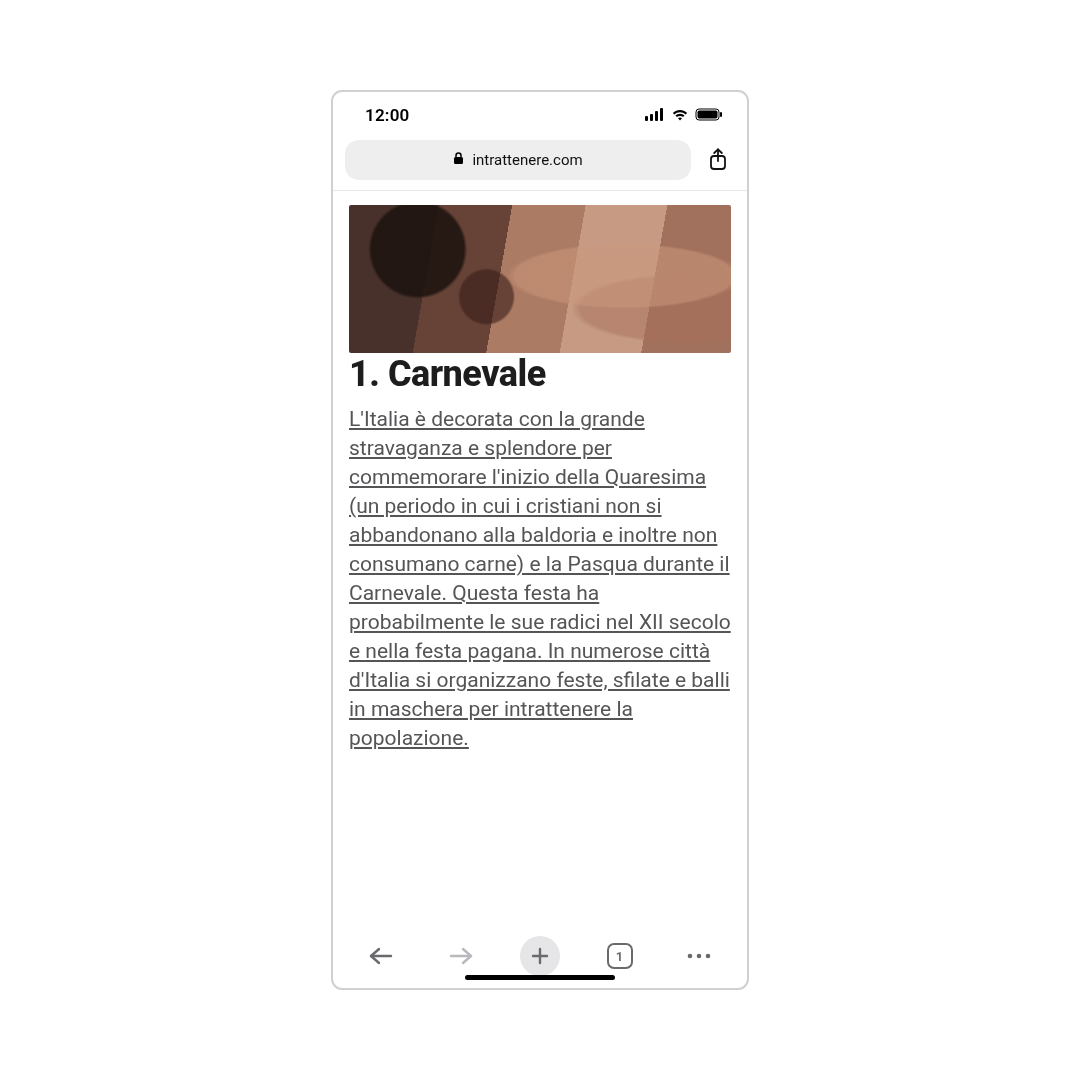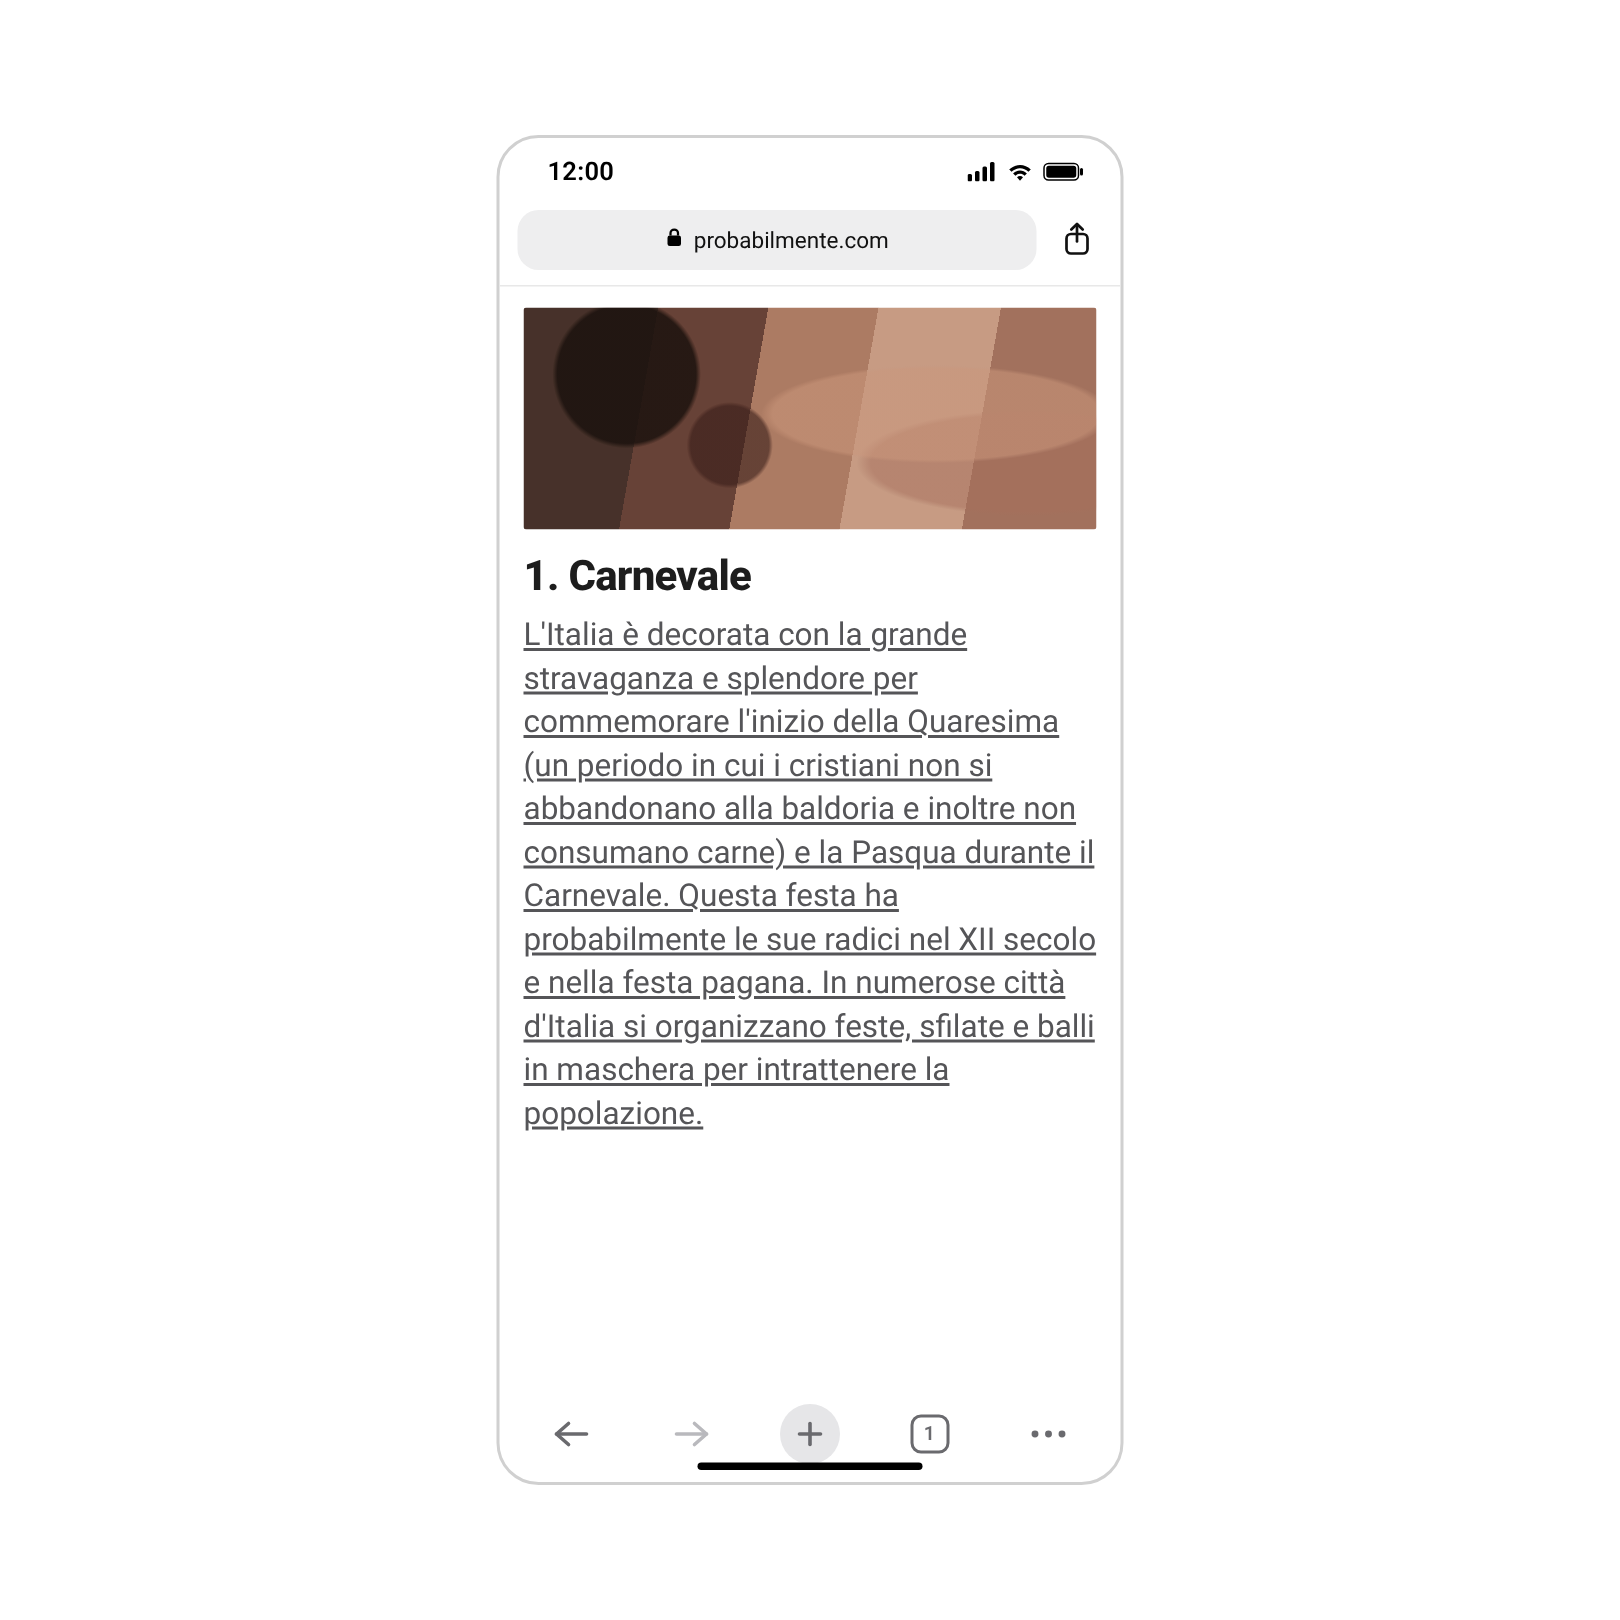--- a/index.html
+++ b/index.html
@@ -9,21 +9,21 @@
     background: #ffffff;
     font-family: -apple-system, BlinkMacSystemFont, "Segoe UI", Roboto, Helvetica, Arial, sans-serif;
     display: flex;
     align-items: center;
     justify-content: center;
   }
   .phone {
     width: 418px;
     height: 900px;
     border: 2px solid #d0d0d0;
-    border-radius: 28px;
+    border-radius: 11px;
     background: #ffffff;
     display: flex;
     flex-direction: column;
     overflow: hidden;
     position: relative;
   }
   
   .status-bar {
     height: 46px;
     display: flex;
@@ -81,24 +81,23 @@
     border-radius: 2px;
     background:
       radial-gradient(circle at 18% 30%, rgba(30,20,15,0.85) 0 14%, transparent 15%),
       radial-gradient(circle at 36% 62%, rgba(60,30,25,0.6) 0 10%, transparent 11%),
       radial-gradient(ellipse at 72% 48%, rgba(205,150,120,0.55) 0 28%, transparent 30%),
       radial-gradient(ellipse at 88% 70%, rgba(170,110,90,0.5) 0 22%, transparent 24%),
       linear-gradient(100deg, #4a322a 0 22%, #6b4236 22% 40%, #b07a60 40% 58%, #c99a80 58% 78%, #a6705a 78% 100%);
     filter: saturate(0.9) contrast(1.02);
   }
   .article-title {
-    font-size: 28px;
+    font-size: 36px;
     font-weight: 800;
     color: #1d1d1d;
-    margin-top: 14px;
     letter-spacing: -0.5px;
   }
   .article-body {
     font-size: 21px;
     line-height: 1.38;
     color: #555558;
     margin-top: 10px;
     text-decoration: underline;
   }
   
@@ -185,21 +184,21 @@
   </div>
 
   <div class="url-row">
     <div class="url-pill">
       <span>
         <svg width="11" height="13" viewBox="0 0 11 13">
           <rect x="1" y="5" width="9" height="7" rx="1.5" fill="#000"></rect>
           <path d="M3 5 V3.4 C3 2 4.1 1 5.5 1 C6.9 1 8 2 8 3.4 V5" fill="none" stroke="#000" stroke-width="1.5"></path>
         </svg>
       </span>
-      <span>probabilmente.com</span>
+      <span>intrattenere.com</span>
     </div>
     <div class="share-btn">
       <svg width="20" height="24" viewBox="0 0 20 24">
         <rect x="3" y="8" width="14" height="13" rx="3" fill="none" stroke="#111" stroke-width="1.8"></rect>
         <line x1="10" y1="1.5" x2="10" y2="13" stroke="#111" stroke-width="1.8" stroke-linecap="round"></line>
         <polyline points="6.2,5 10,1.3 13.8,5" fill="none" stroke="#111" stroke-width="1.8" stroke-linecap="round" stroke-linejoin="round"></polyline>
       </svg>
     </div>
   </div>
 

